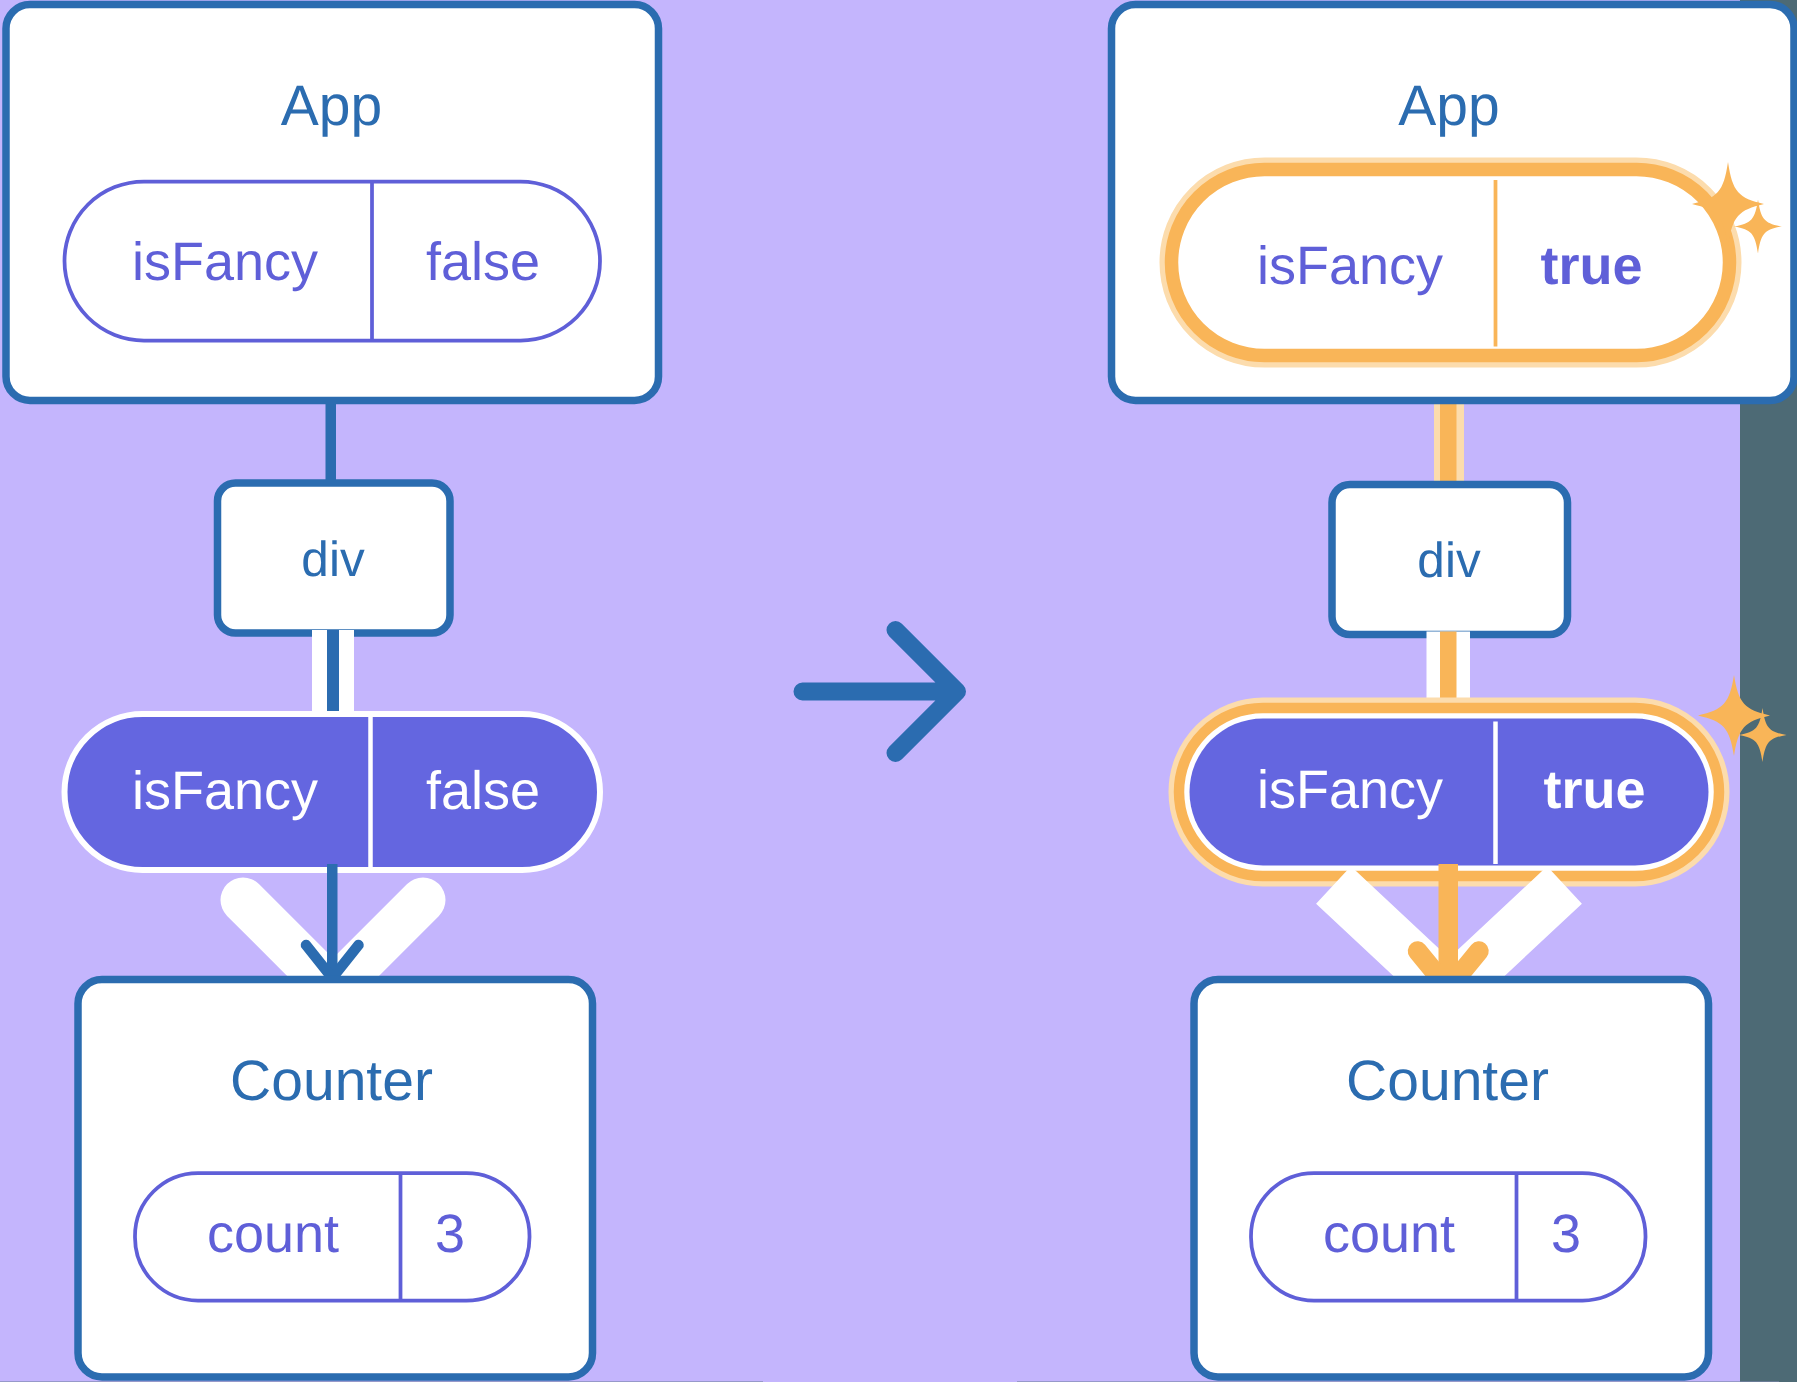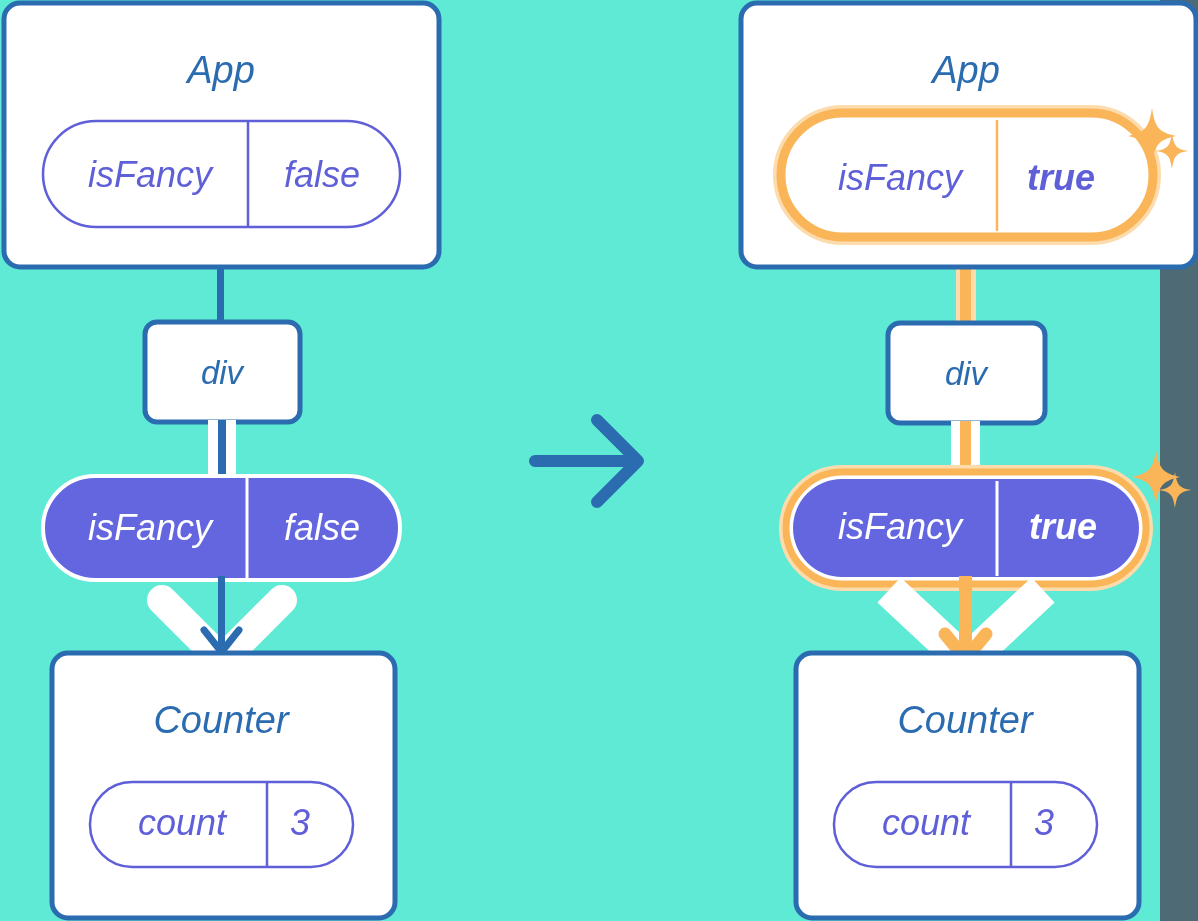--- a/index.html
+++ b/index.html
@@ -10,22 +10,21 @@
   body {
     width: 1198px;
     height: 921px;
     overflow: hidden;
     font-family: "Liberation Sans", sans-serif;
   }
   #stage {
     position: relative;
     width: 1160px;
     height: 921px;
-    background: #5eead4;
-    font-style: italic;
+    background: #c4b5fd;
   }
   #stage svg.layer {
     position: absolute;
     left: 0;
     top: 0;
     width: 1198px;
     height: 921px;
   }
   .card-title {
     fill: #2b6cb0;

